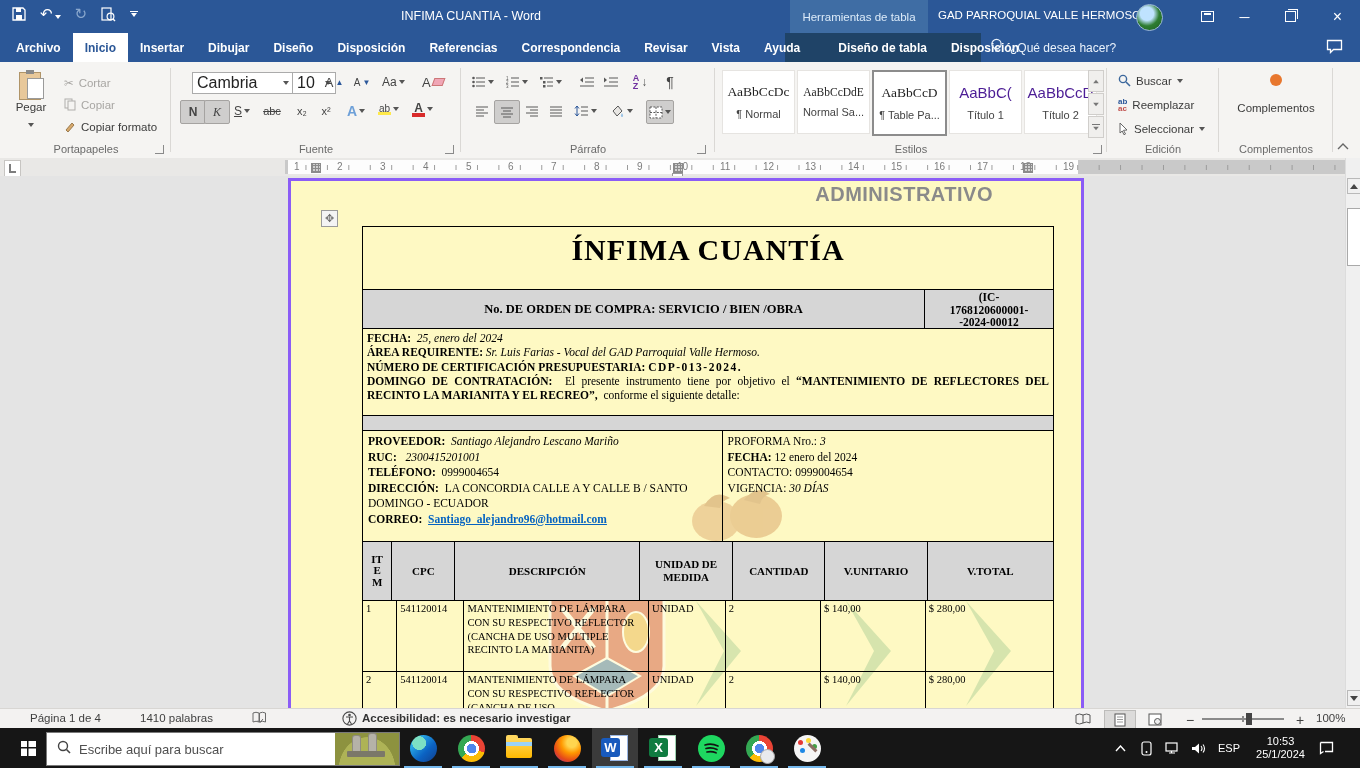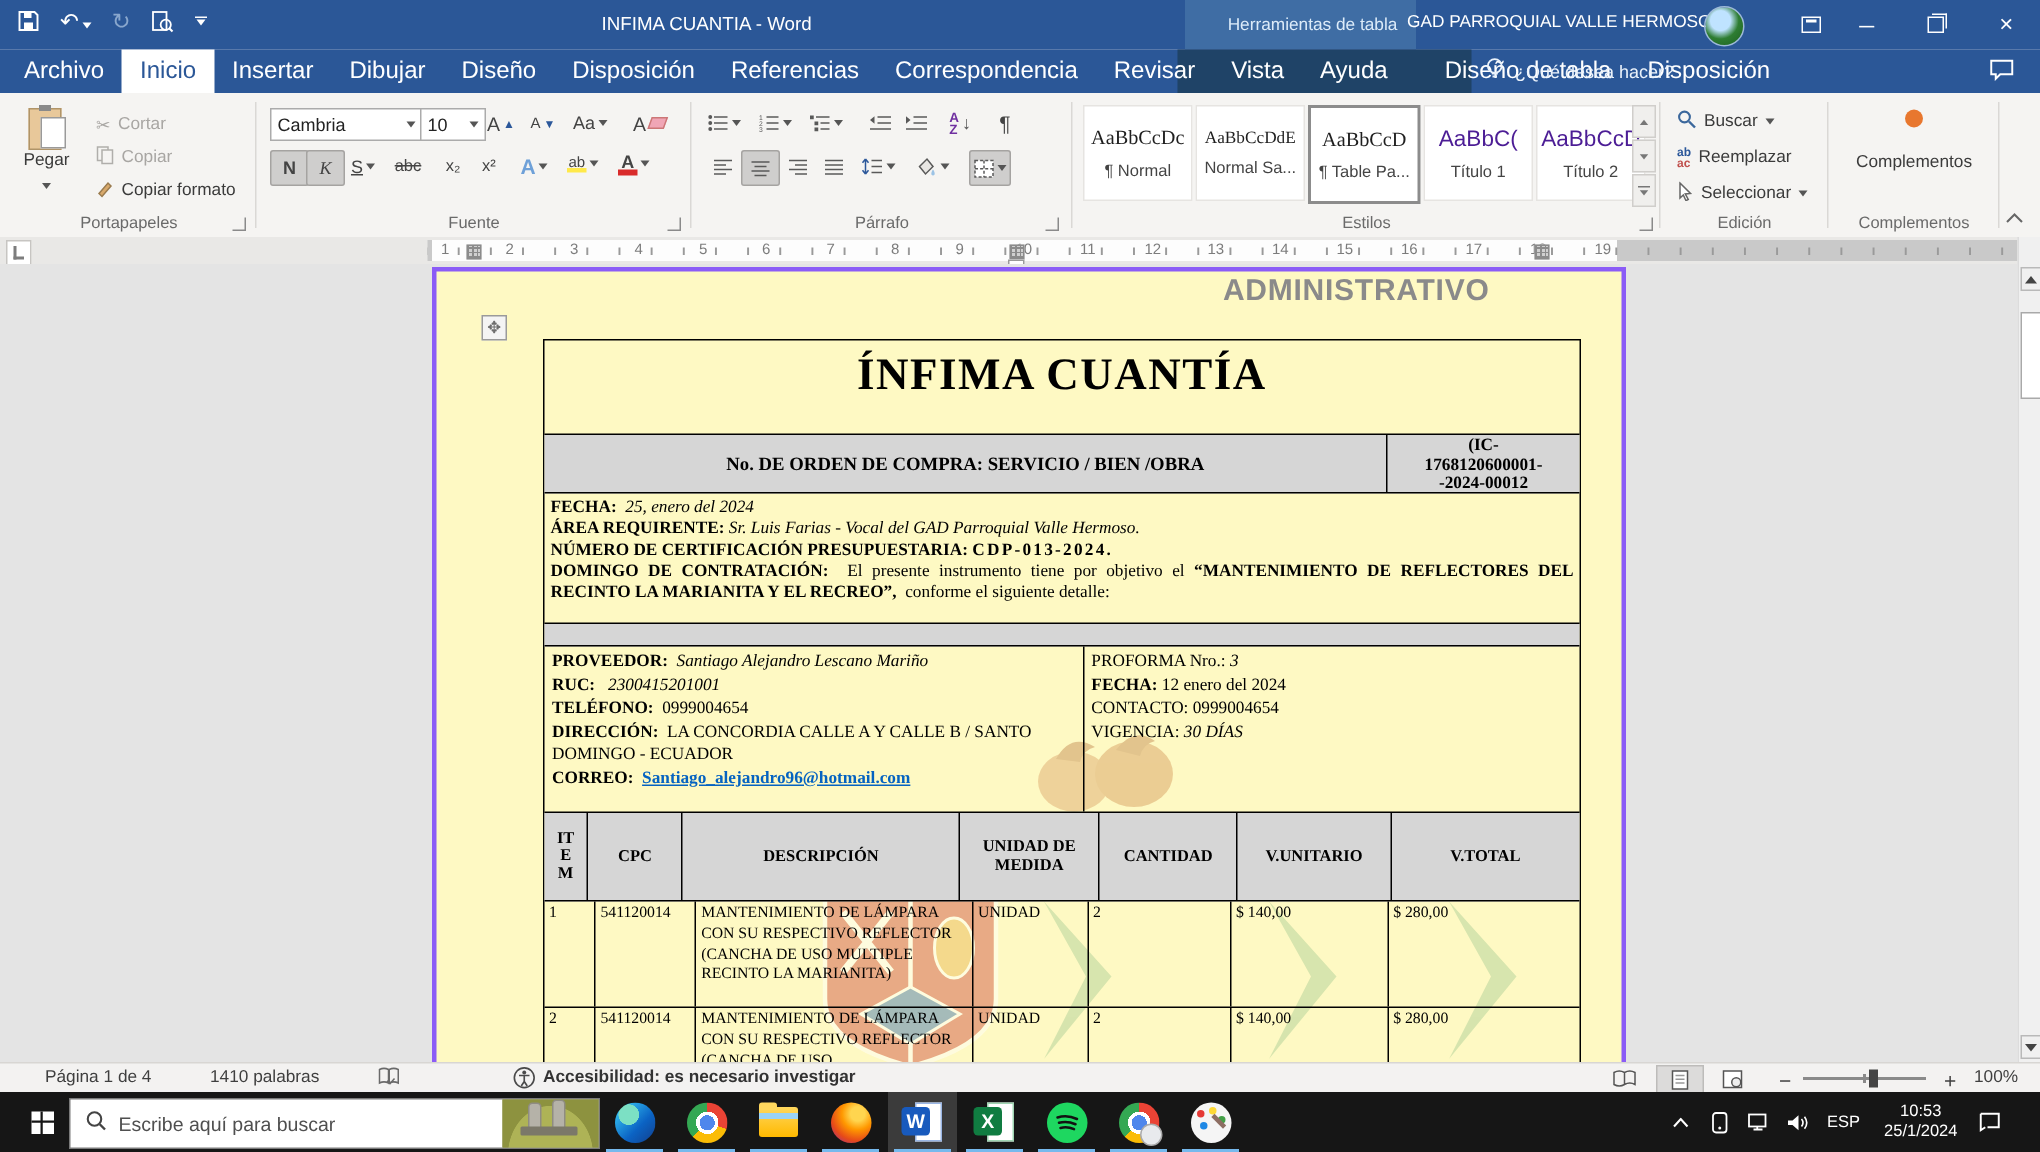--- a/index.html
+++ b/index.html
@@ -3,49 +3,49 @@
 <meta charset="utf-8">
 <style>
   html,body{margin:0;padding:0;background:#000;}
   #root{position:relative;width:1360px;height:768px;overflow:hidden;font-family:"Liberation Sans","DejaVu Sans",sans-serif;background:#e4e4e4;}
   .abs{position:absolute;}
   
   .titlebar{left:0;top:0;width:1360px;height:33px;background:#2b5797;color:#fff;}
   .qat{left:12px;top:5px;display:flex;gap:14px;align-items:center;color:#fff;}
   .qat svg{display:block;}
   .apptitle{top:9px;left:401px;font-size:12.5px;color:#fff;}
-  .toolsband{left:790px;top:0;width:138px;height:33px;background:#3f6da4;color:#dcebf9;font-size:11.5px;display:flex;align-items:center;justify-content:center;padding-left:16px;}
+  .toolsband{left:790px;top:0;width:138px;height:33px;background:#3f6da4;color:#dcebf9;font-size:11.5px;display:flex;align-items:center;justify-content:center;}
   .account{top:9px;left:938px;font-size:11.5px;color:#fff;}
   .avatar{left:1136px;top:4px;width:25px;height:25px;border-radius:50%;background:radial-gradient(circle at 40% 35%,#bfe3ff 0 30%,#2e7d32 55%,#1b5e20 100%);border:1px solid #9db9d8;}
   .winbtn{top:0;width:45px;height:33px;display:flex;align-items:center;justify-content:center;color:#fff;font-size:14px;}
   .ribbonopts{left:1185px;}
   .boxicon{width:11px;height:9px;border:1px solid #fff;position:relative;}
   .boxicon::after{content:"";position:absolute;left:2px;top:1px;width:7px;height:2px;background:#fff;}
   .restoreicon{width:9px;height:9px;border:1px solid #fff;position:relative;}
   .restoreicon::before{content:"";position:absolute;left:2px;top:-3px;width:9px;height:9px;border:1px solid #fff;border-left:none;border-bottom:none;}
   
   .tabrow{left:0;top:33px;width:1360px;height:29px;background:#2b5797;}
   .ctxpanel{left:785px;top:33px;width:196px;height:29px;background:#1f4367;}
-  .tabs{left:4px;top:33px;height:29px;display:flex;align-items:center;color:#fff;font-size:16px;}
+  .tabs{left:4px;top:33px;height:29px;display:flex;align-items:center;color:#fff;font-size:12px;font-weight:bold;}
   .tab{padding:0 12px;height:29px;display:flex;align-items:center;white-space:nowrap;}
   .tab.active{background:#fff;color:#2b5797;}
   .tellme{left:990px;top:33px;height:29px;display:flex;align-items:center;gap:7px;color:#eaf2fb;font-size:12px;}
   .fbicon{left:1326px;top:39px;}
   
   .ribbon{left:0;top:62px;width:1360px;height:96px;background:#f5f4f2;border-bottom:1px solid #d4d2cf;}
   .gsep{position:absolute;top:6px;width:1px;height:84px;background:#dad8d5;}
   .glabel{position:absolute;bottom:3px;font-size:11px;color:#6a6a6a;width:100%;text-align:center;}
   .launcher{position:absolute;bottom:4px;width:8px;height:8px;border-right:1px solid #8a8a8a;border-bottom:1px solid #8a8a8a;}
   .group{position:absolute;top:0;height:96px;}
   .smallbtn{display:flex;align-items:center;gap:5px;font-size:11.5px;color:#3b3b3b;height:22px;}
   .smallbtn.dis{color:#a8a6a3;}
   .tbtn{min-width:20px;height:22px;display:flex;align-items:center;justify-content:center;font-size:12px;color:#444;border-radius:2px;gap:2px;padding:0 2px;}
   .tbtn.pressed{background:#cfcecd;border:1px solid #a5a3a1;}
   .caret{width:0;height:0;border-left:3.5px solid transparent;border-right:3.5px solid transparent;border-top:4px solid #555;display:inline-block;}
-  .combo{background:#fff;border:1px solid #ababab;height:20px;display:flex;align-items:center;font-size:12px;color:#222;padding:0 4px;justify-content:space-between;}
+  .combo{background:#fff;border:1px solid #ababab;height:20px;display:flex;align-items:center;font-size:16px;color:#222;padding:0 4px;justify-content:space-between;margin-left:12px;}
   .stylecard{width:71px;height:62px;background:#fff;border:1px solid #e6e4e1;display:flex;flex-direction:column;align-items:center;justify-content:center;gap:8px;}
   .stylecard.sel{border:2px solid #8c8c8c;}
   .sprev{font-family:"Liberation Serif",serif;font-size:13.5px;color:#1f1f1f;white-space:nowrap;}
   .sprev.blue{color:#4c1d95;font-family:"Liberation Sans",sans-serif;font-size:15px;}
   .sname{font-size:11px;color:#444;white-space:nowrap;}
   .ubar{display:inline-block;width:13px;height:3.5px;margin-top:-2px;}
   
   .rulerrow{left:0;top:158px;width:1345px;height:18px;background:#e9e8e6;}
   .tabsel{left:4px;top:2px;width:15px;height:15px;background:#fff;border:1px solid #c7c5c2;}
   .tabsel::after{content:"";position:absolute;left:4px;top:3px;width:5px;height:7px;border-left:2px solid #7d7d7d;border-bottom:2px solid #7d7d7d;}

